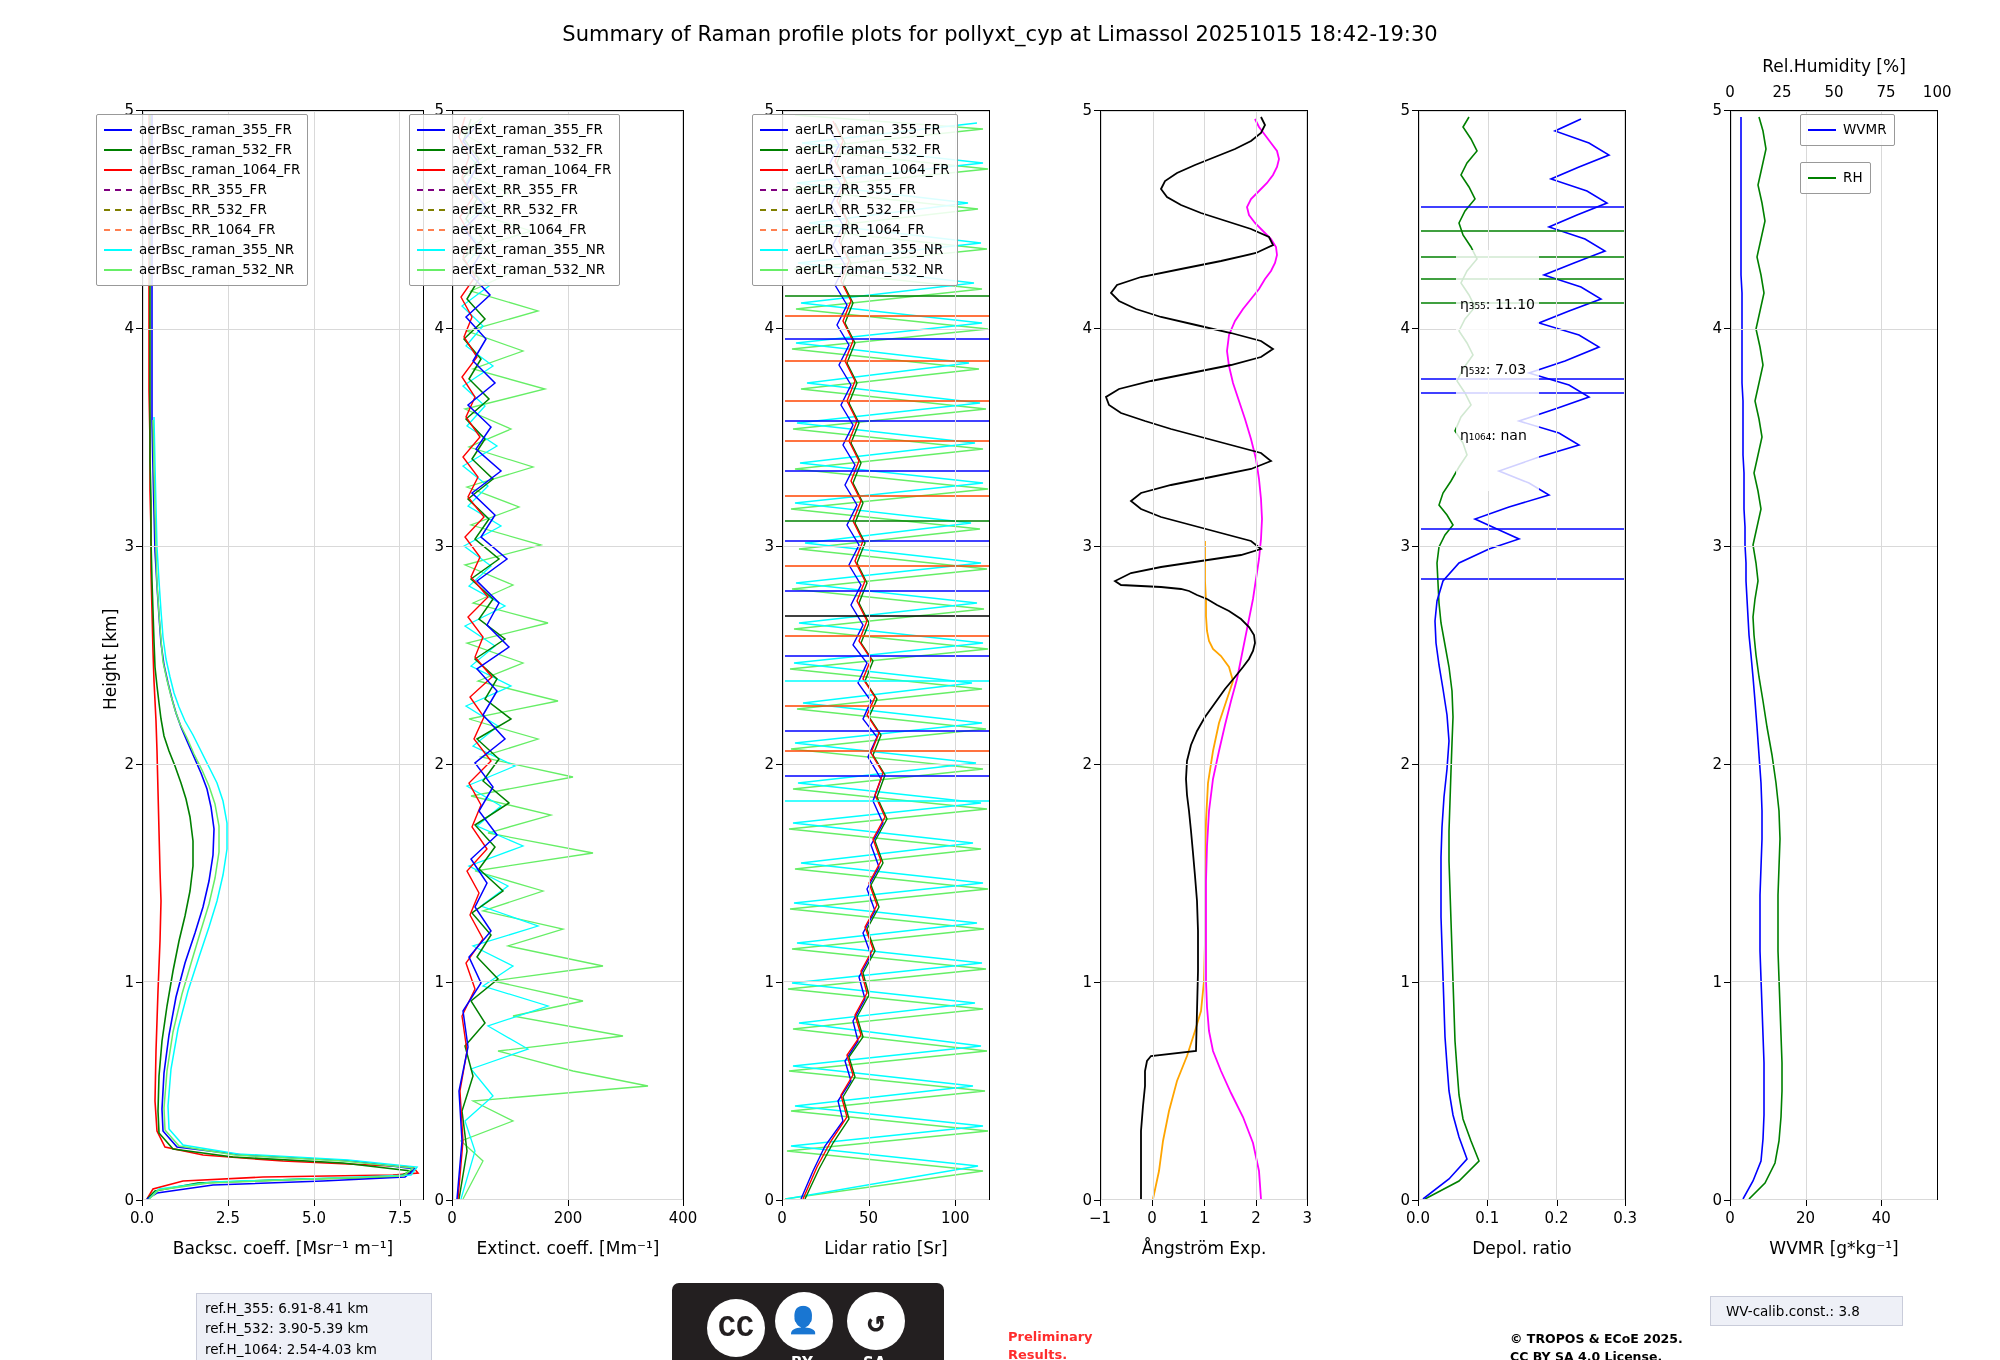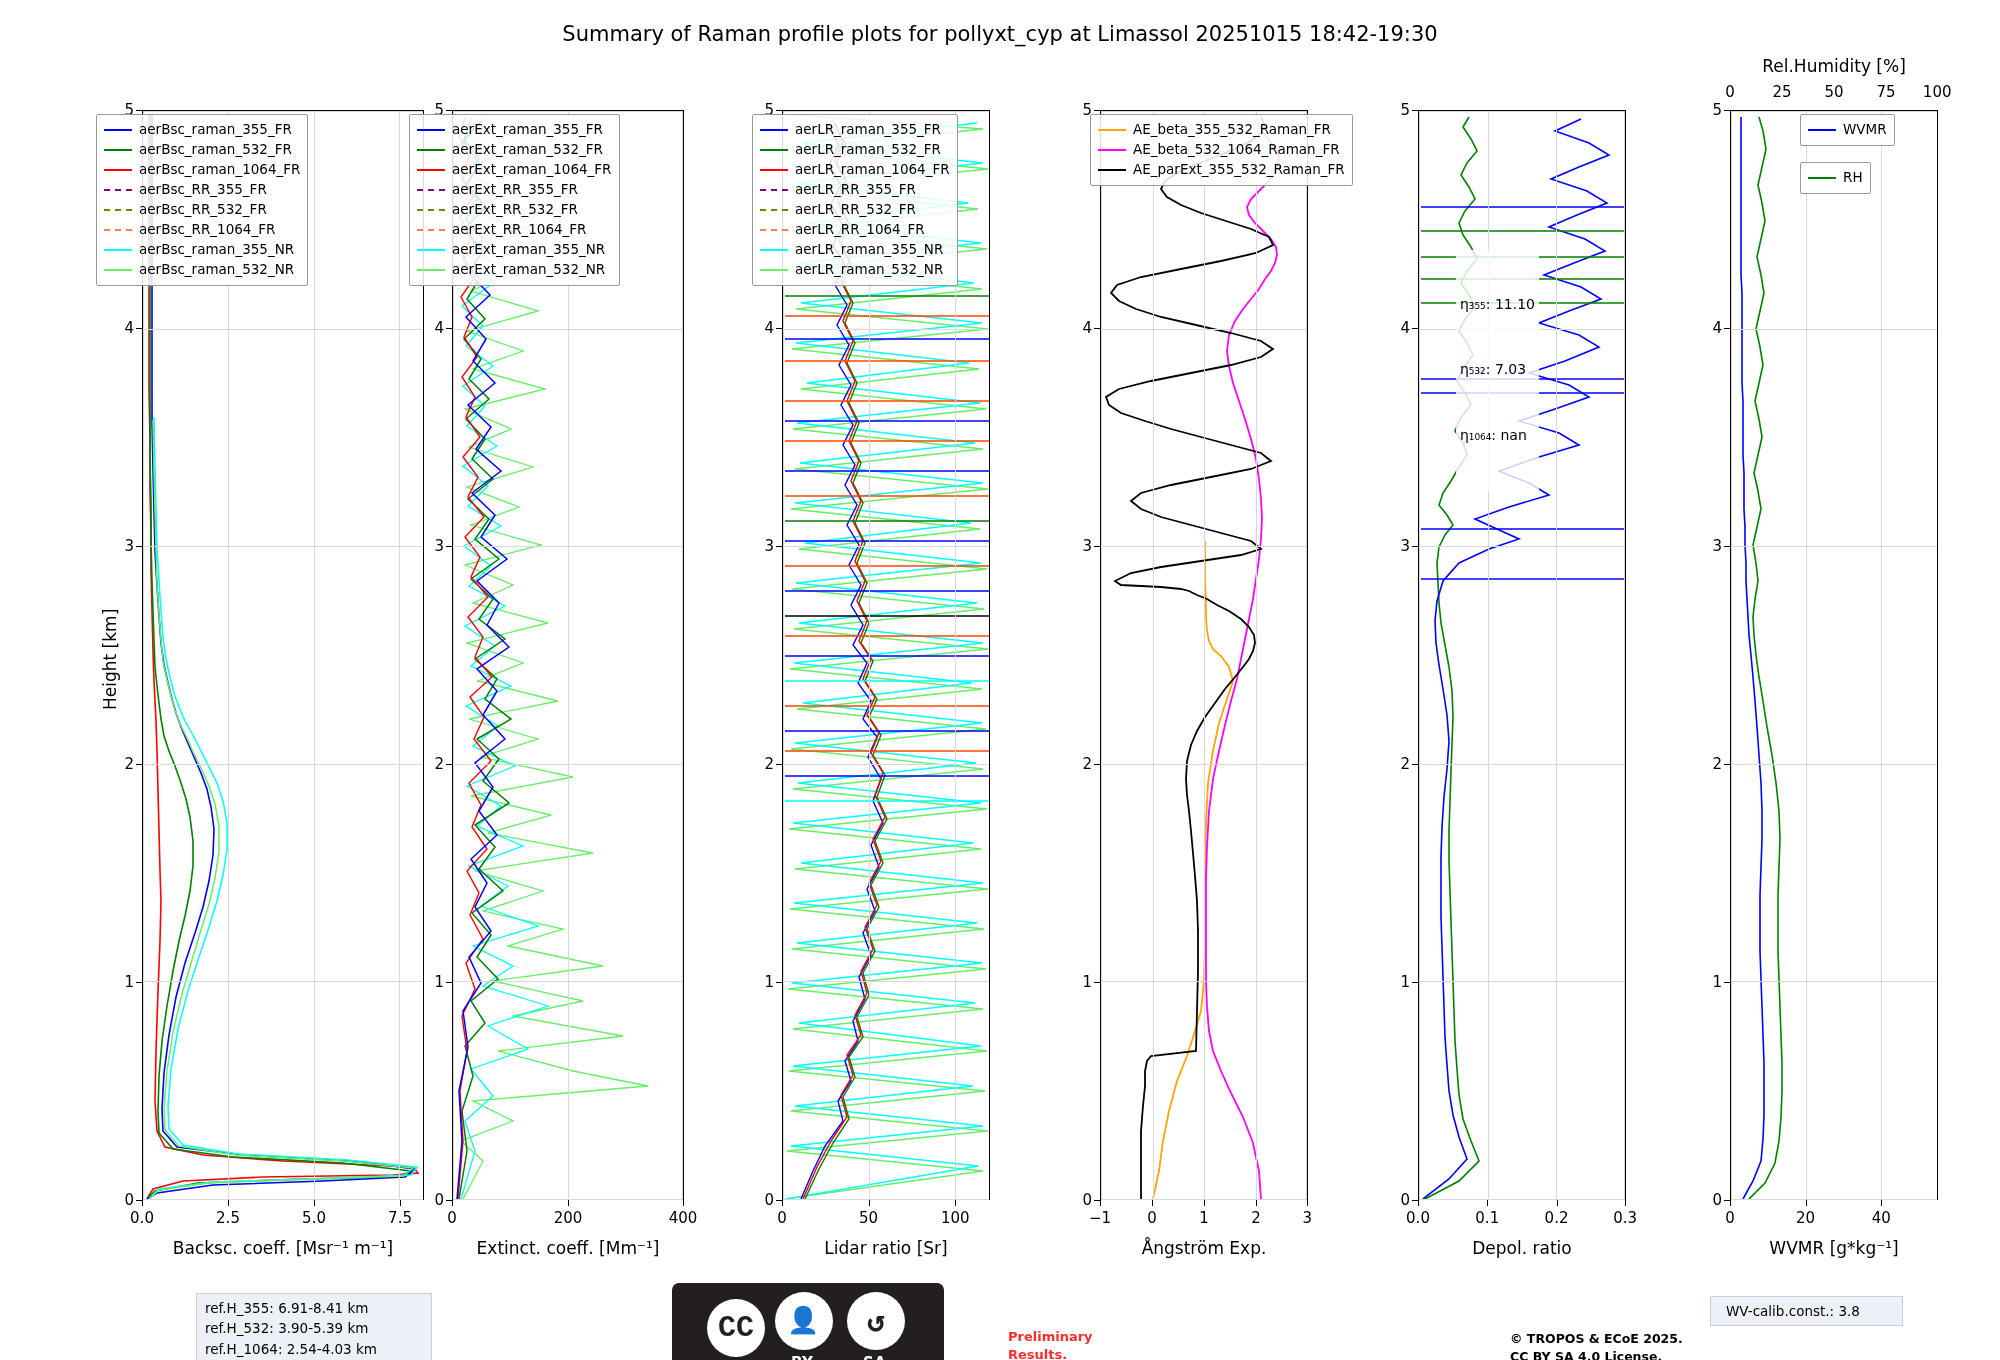--- a/index.html
+++ b/index.html
@@ -364,34 +364,20 @@
       <div class="xtick" style="left:25%">0</div>
     <div class="xtickmark" style="left:50%"></div>
       <div class="xtick" style="left:50%">1</div>
     <div class="xtickmark" style="left:75%"></div>
       <div class="xtick" style="left:75%">2</div>
     <div class="xtickmark" style="left:99.6%"></div>
       <div class="xtick" style="left:99.6%">3</div>
 
     <div class="xlabel">Ångström Exp.</div>
 
-    <div class="legend" style="left:-10px;top:4px;">
-      <div class="row">
-          <span class="swatch" style="border-top-color:#ffa500"></span>
-          <span>AE_beta_355_532_Raman_FR</span>
-        </div>
-      <div class="row">
-          <span class="swatch" style="border-top-color:#ff00ff"></span>
-          <span>AE_beta_532_1064_Raman_FR</span>
-        </div>
-      <div class="row">
-          <span class="swatch" style="border-top-color:#000000"></span>
-          <span>AE_parExt_355_532_Raman_FR</span>
-        </div>
-    </div>
   </div>
 
   <div class="panel" style="left:1418px;width:208px;">
     <div class="plotbox">
       <div class="grid-h" style="top:0%"></div>
         <div class="grid-h" style="top:20%"></div>
         <div class="grid-h" style="top:40%"></div>
       <div class="grid-h" style="top:60%"></div>
         <div class="grid-h" style="top:80%"></div>
         <div class="grid-h" style="top:100%"></div>

